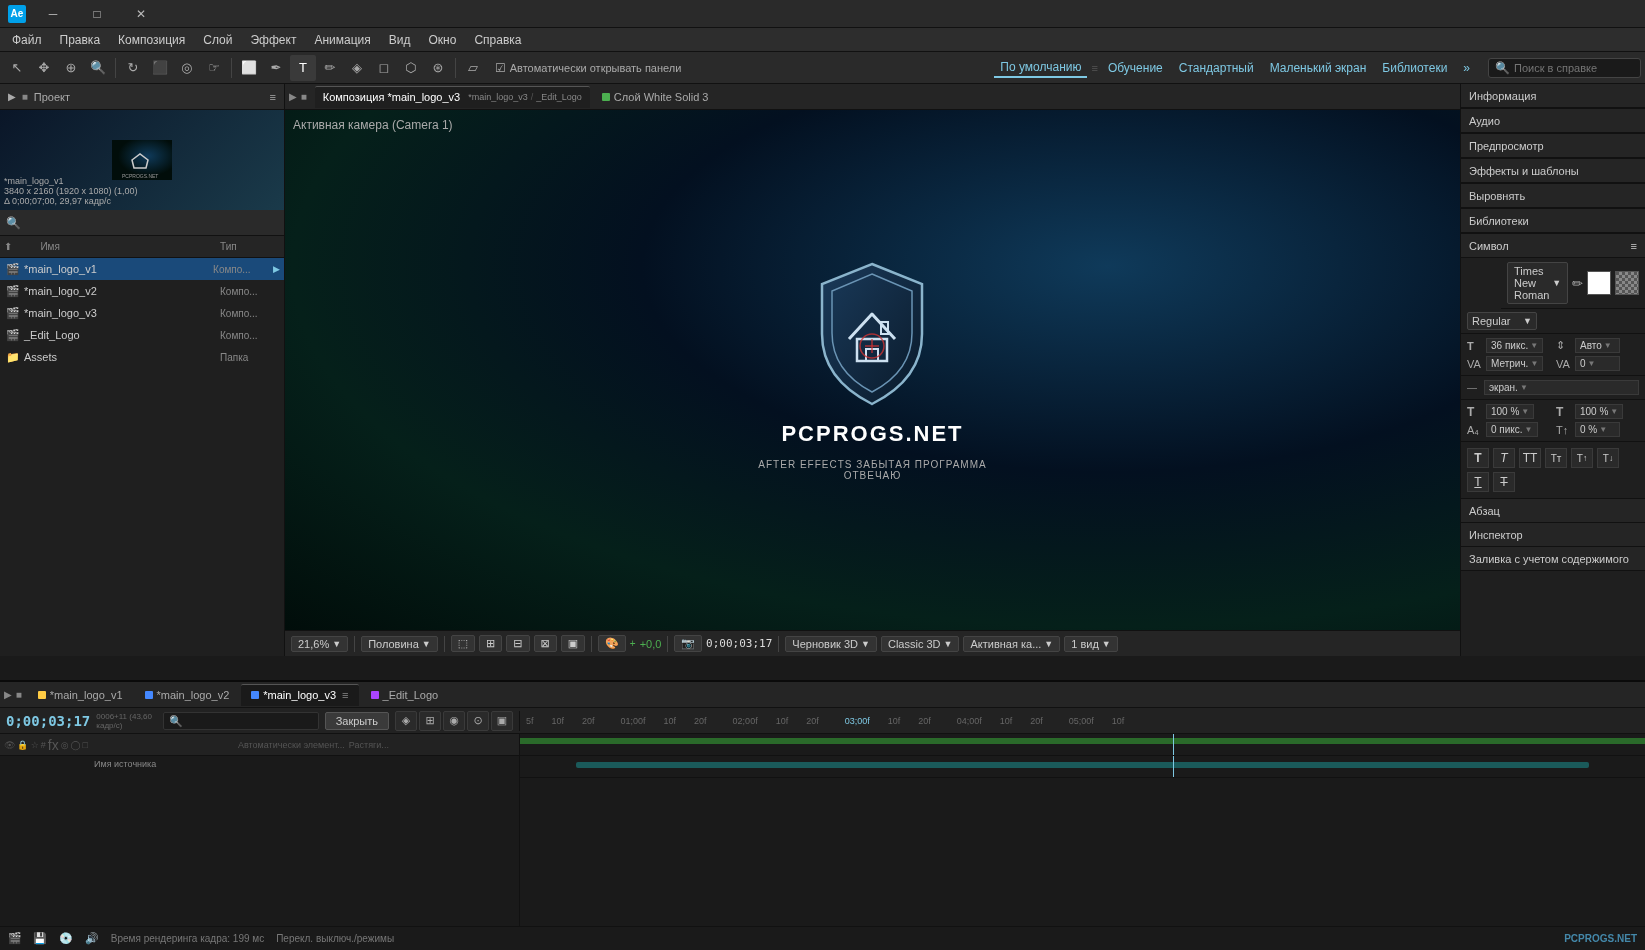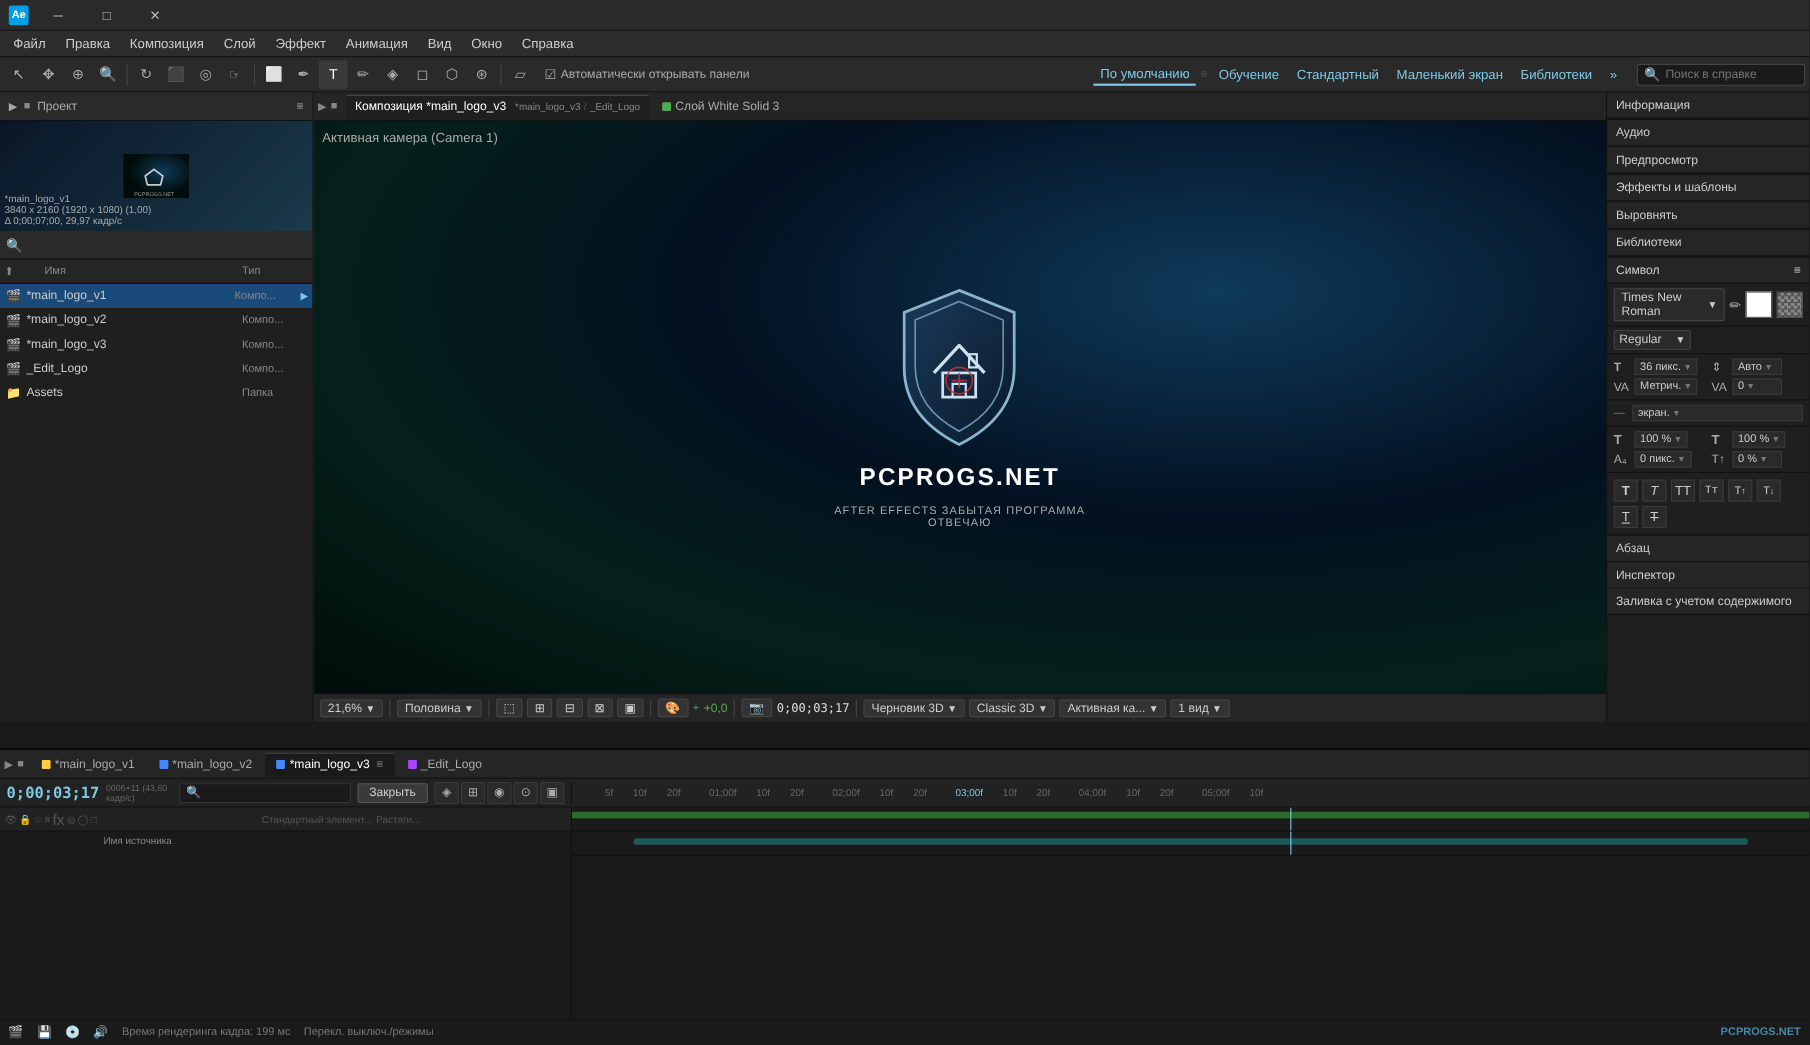--- a/index.html
+++ b/index.html
@@ -353,20 +353,21 @@
       border-bottom: 1px solid #111;
       gap: 4px;
     }
     #symbol-header .section-menu { margin-left: auto; }
     #font-selector {
       display: flex;
       align-items: center;
       padding: 4px 6px;
       border-bottom: 1px solid #111;
       gap: 4px;
+      margin-left: 40px;
     }
     .font-select-box {
       flex: 1;
       background: #2a2a2a;
       border: 1px solid #444;
       padding: 2px 6px;
       font-size: 11px;
       color: #ccc;
       display: flex;
       align-items: center;
@@ -571,21 +572,20 @@
       outline: none;
     }
     #tl-right-header {
       flex: 1;
       display: flex;
       align-items: center;
       padding: 0 6px;
       font-size: 10px;
       color: #666;
       gap: 3px;
-      margin-left: 24px;
     }
     #tl-time-ruler {
       display: flex;
       align-items: center;
       width: 100%;
       overflow: hidden;
       position: relative;
     }
     .ruler-mark {
       font-size: 9px;
@@ -1059,21 +1059,21 @@
               <span class="metric-dropdown">▼</span>
             </div>
           </div>
         </div>
       </div>
 
       <div id="style-row">
         <div class="style-btn" style="font-weight:bold;">T</div>
         <div class="style-btn" style="font-style:italic;">T</div>
         <div class="style-btn">TT</div>
-        <div class="style-btn" style="font-size:10px;font-family:Liberation Mono, monospace;">Тт</div>
+        <div class="style-btn" style="font-size:10px;">Тт</div>
         <div class="style-btn" style="font-size:10px;">T<sup>↑</sup></div>
         <div class="style-btn" style="font-size:10px;">T<sub>↓</sub></div>
         <div class="style-btn" style="text-decoration:underline;">T</div>
         <div class="style-btn" style="text-decoration:line-through;">T</div>
       </div>
 
       <div class="bottom-right-item">
         <span>Абзац</span>
       </div>
       <div class="bottom-right-item">
@@ -1167,21 +1167,21 @@
           <span style="font-size:9px;color:#555;">👁</span>
           <span style="font-size:9px;color:#555;">🔒</span>
           <span style="font-size:9px;color:#555;">☆</span>
           <span style="font-size:9px;color:#555;">#</span>
           <span style="font-size:14px;color:#555;">fx</span>
           <span style="font-size:9px;color:#555;">◎</span>
           <span style="font-size:9px;color:#555;">◯</span>
           <span style="font-size:9px;color:#555;">□</span>
           <span style="font-size:9px;color:#888;margin-left:4px;margin-top:39px;">Имя источника</span>
         </div>
-        <span style="font-size:9px;color:#555;margin-left:4px;">Стандартный элемент...</span>
+        <span style="font-size:9px;color:#555;margin-left:4px;">Автоматически элемент...</span>
         <span style="font-size:9px;color:#555;margin-left:4px;">Растяги...</span>
       </div>
 
     </div>
 
     <div id="tl-right-body">
 
       <div style="position:absolute;top:0;left:0;right:0;height:22px;background:#1a1a1a;border-bottom:1px solid #111;">
 
         <div style="position:absolute;top:4px;left:0;right:0;height:6px;background:#2a6a2a;"></div>

